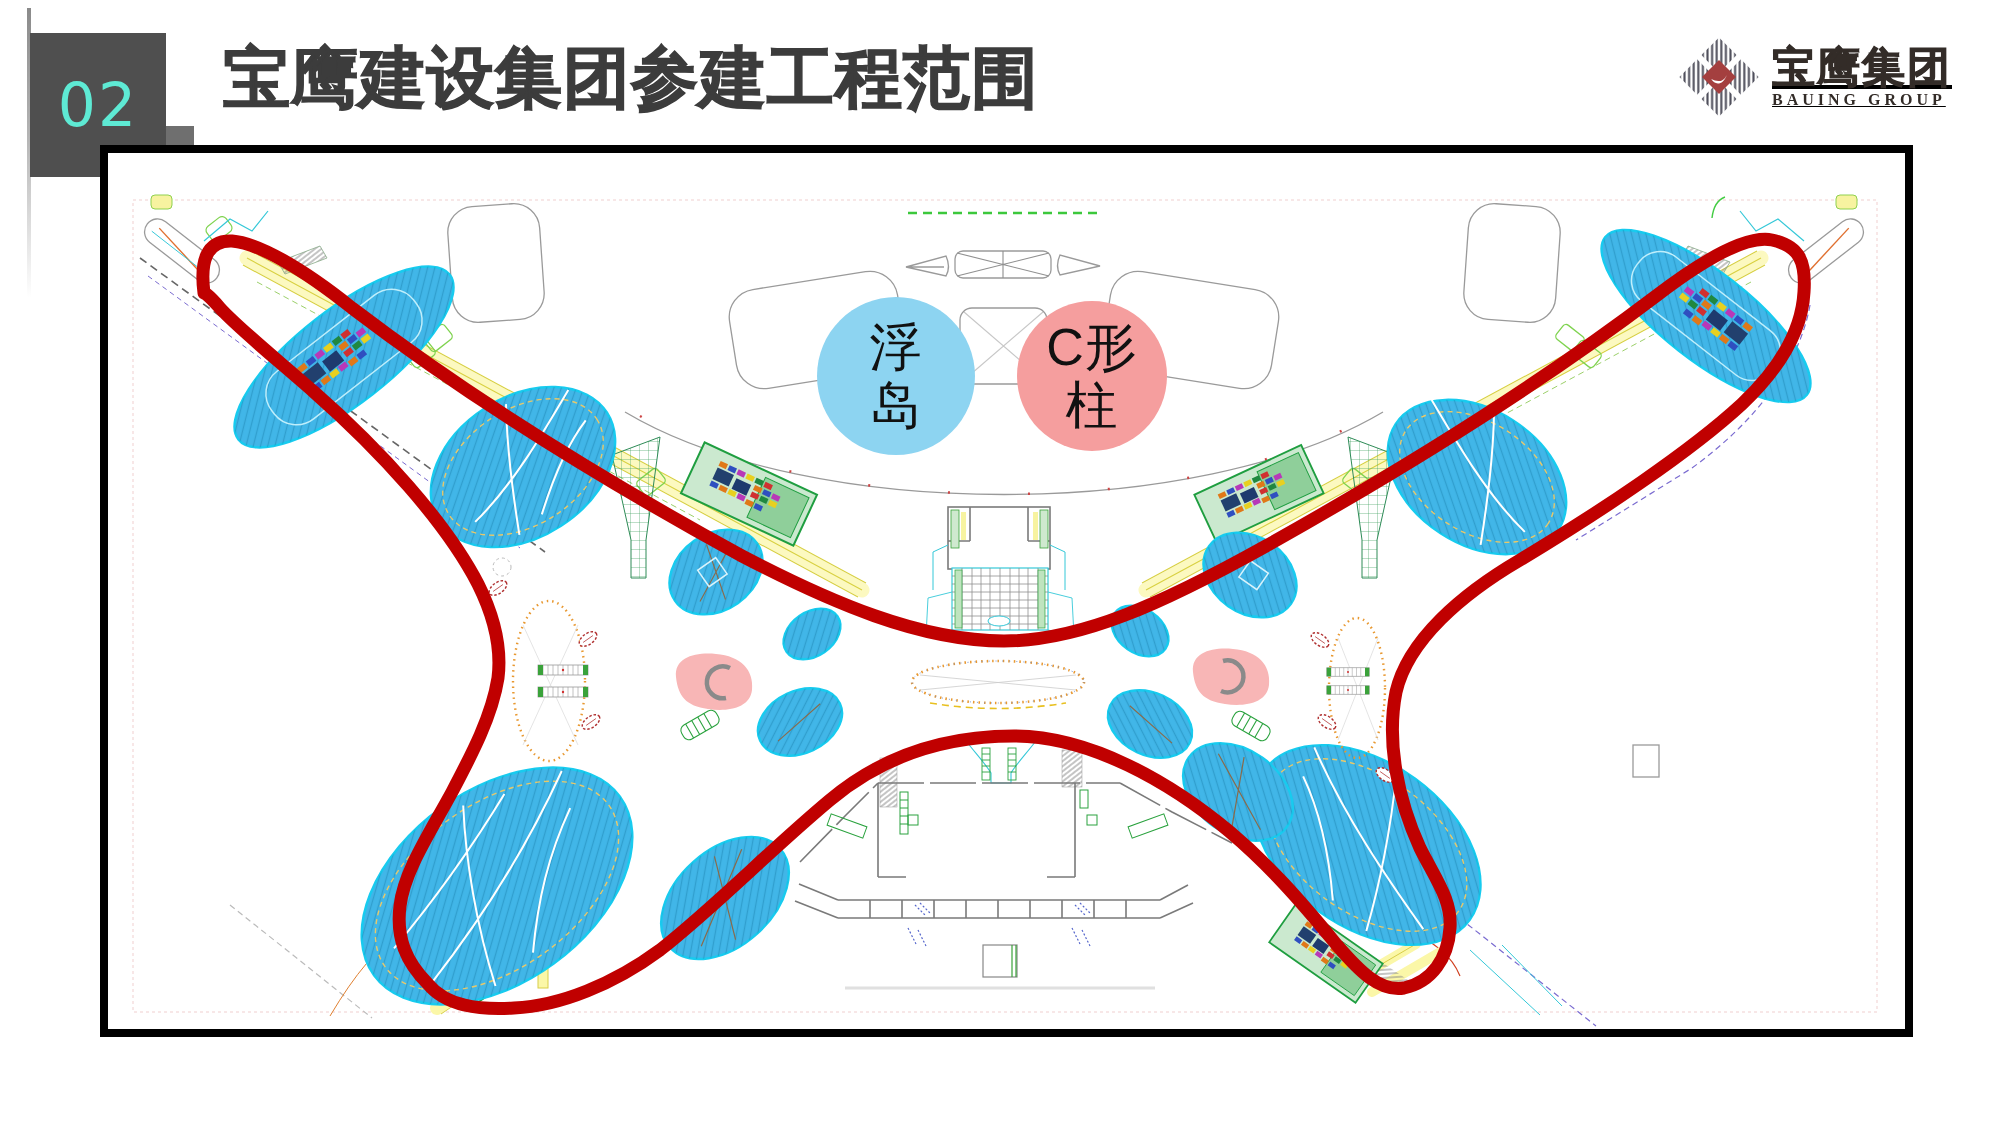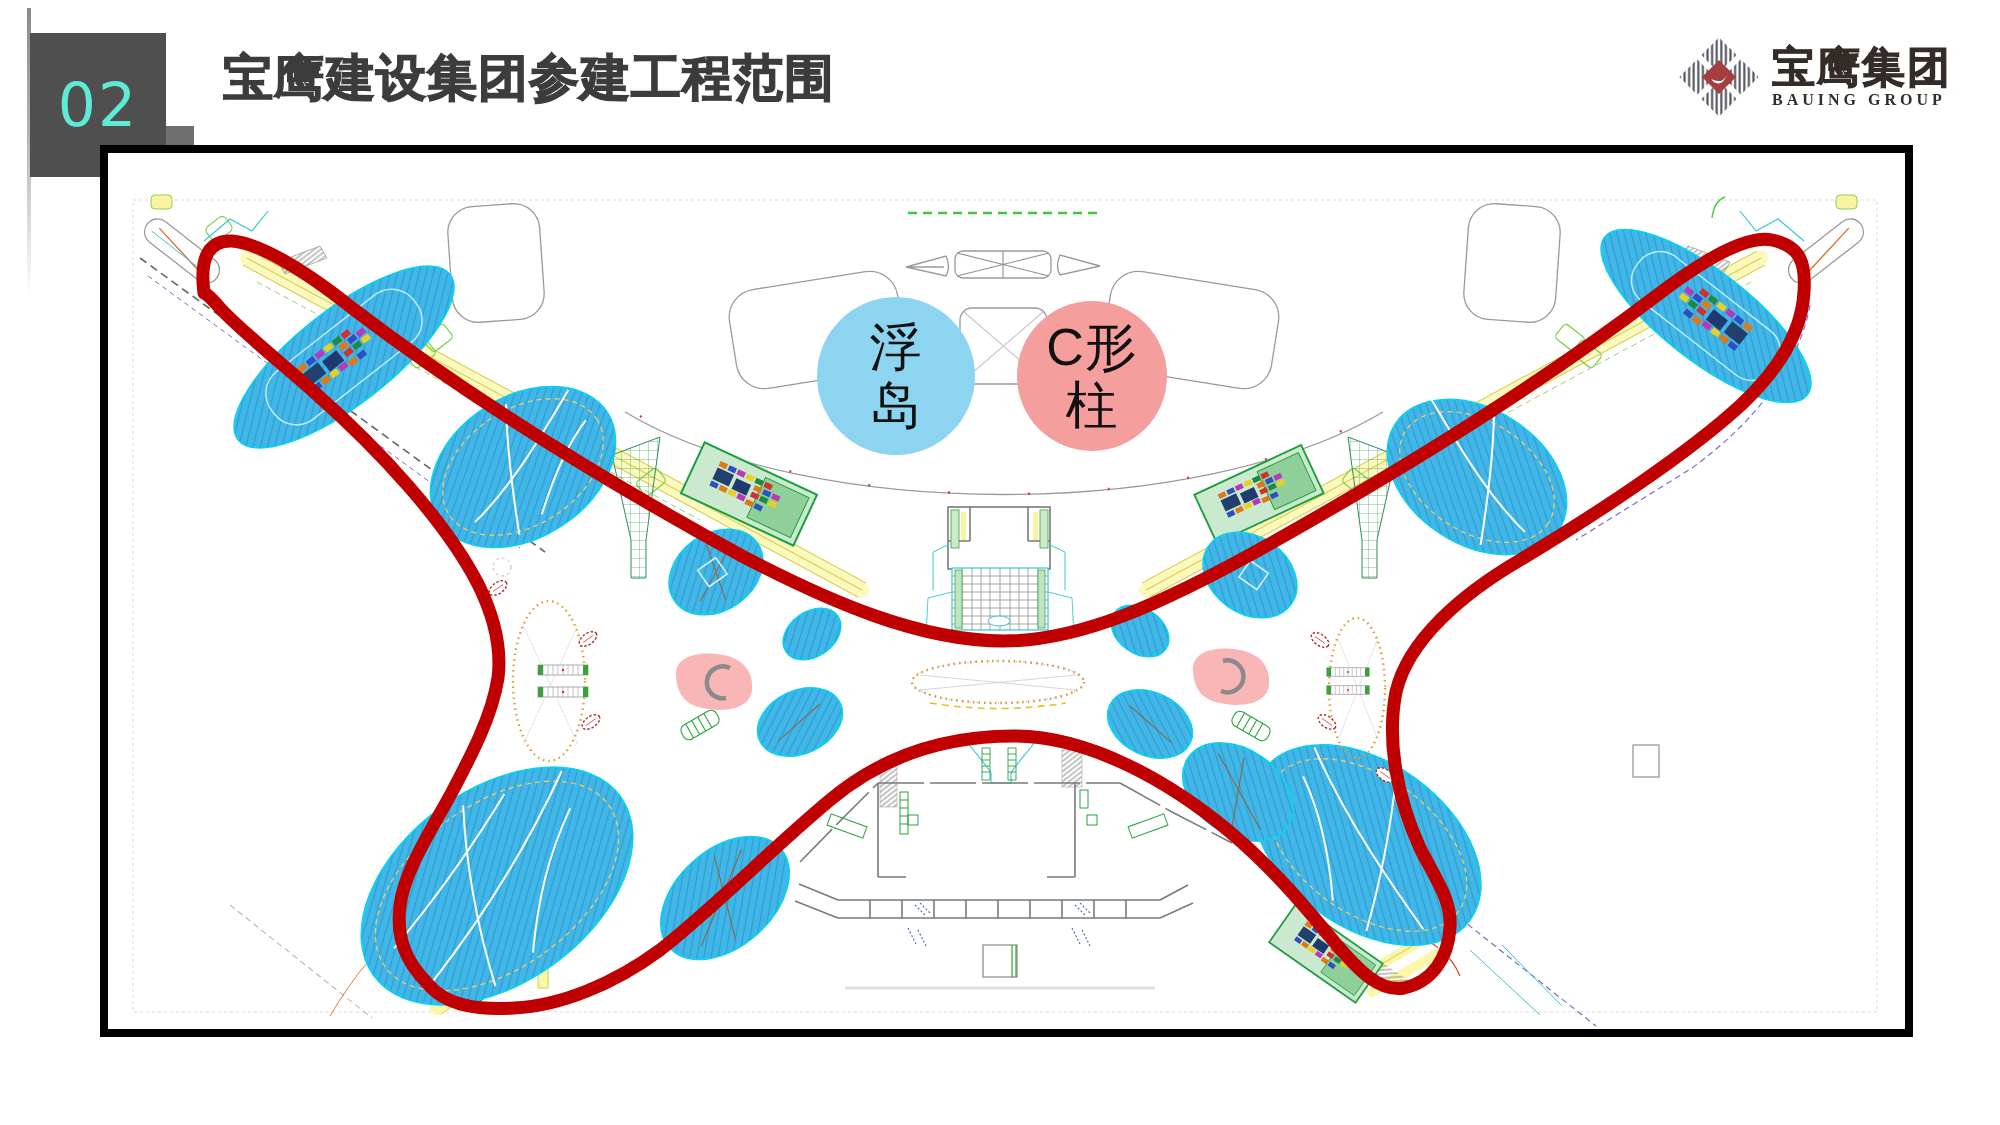--- a/index.html
+++ b/index.html
@@ -8,26 +8,26 @@
 
   
   .accent-line{position:absolute;left:27px;top:8px;width:4px;height:290px;
     background:linear-gradient(#8a8a8a,#b5b5b5 45%,rgba(255,255,255,0));}
   .num-badge{position:absolute;left:30px;top:33px;width:136px;height:144px;
     background:#4f4f4f;color:#5eead4;display:flex;align-items:center;justify-content:center;
     font-size:60px;letter-spacing:2px;font-family:"DejaVu Sans",sans-serif;}
   .sq1{position:absolute;left:166px;top:126px;width:28px;height:25px;background:#6f6f6f;}
   .sq2{position:absolute;left:141px;top:151px;width:53px;height:28px;background:#8a8a8a;}
   .page-title{position:absolute;left:223px;top:38px;height:80px;display:flex;align-items:center;
-    font-size:50px;font-weight:900;color:#3c3c3c;letter-spacing:1px;
+    font-size:67px;font-weight:900;color:#3c3c3c;letter-spacing:1px;
     -webkit-text-stroke:1.3px #3c3c3c;white-space:nowrap;}
 
   
   .logo{position:absolute;right:48px;top:34px;display:flex;align-items:center;gap:10px;}
-  .logo-text{display:flex;flex-direction:column;align-items:flex-start;}
+  .logo-text{display:flex;flex-direction:column;align-items:flex-start;text-decoration:underline;}
   .logo-cn{font-size:43px;font-weight:900;color:#332c28;letter-spacing:2px;
     -webkit-text-stroke:1px #332c28;line-height:1.05;white-space:nowrap;}
   .logo-en{font-size:16px;font-weight:700;color:#332c28;letter-spacing:4px;
     font-family:"Liberation Serif","DejaVu Serif",serif;white-space:nowrap;}
 
   
   .plan-frame{position:absolute;left:100px;top:145px;width:1797px;height:876px;
     border:8px solid #000;background:#fff;}
   .plan-svg{position:absolute;left:100px;top:145px;}
 

